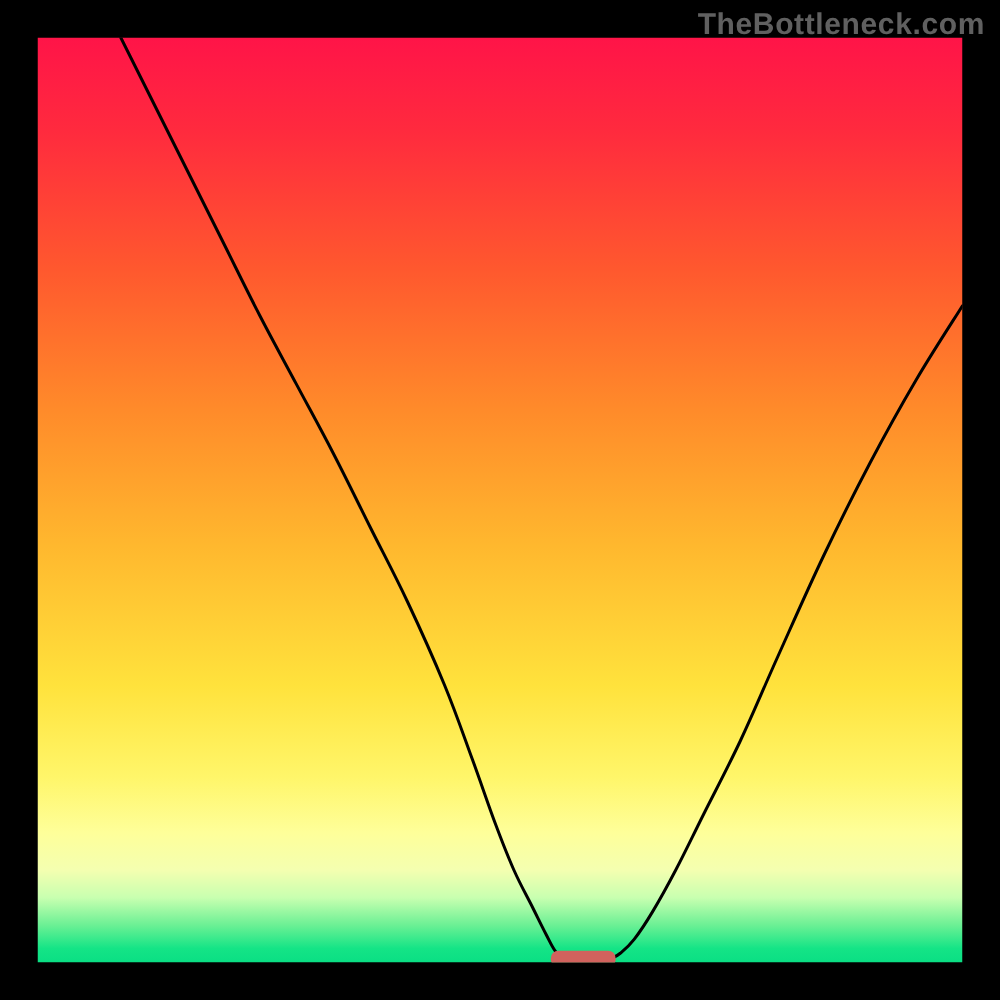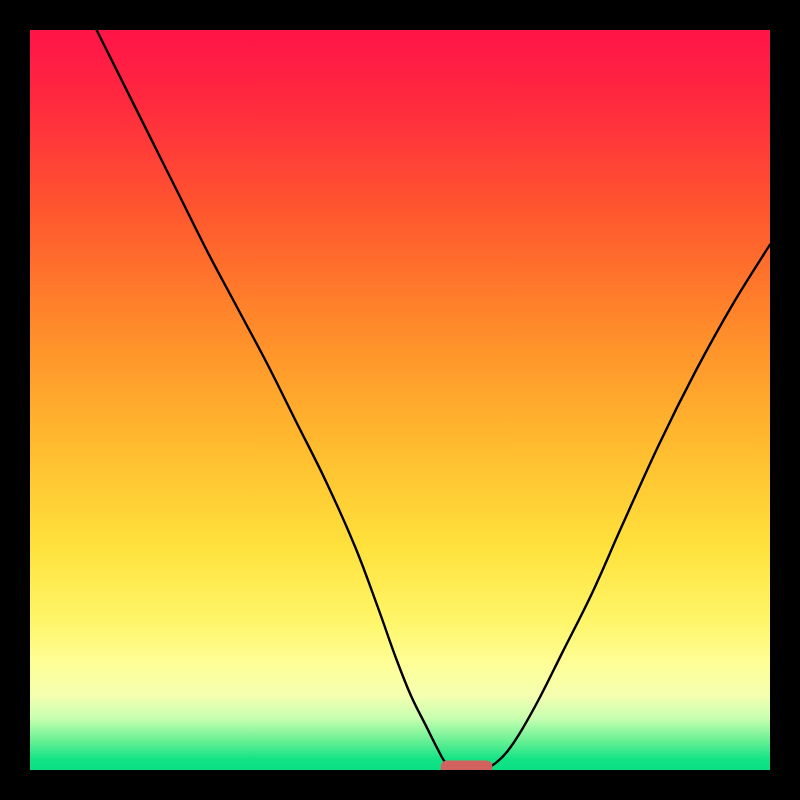--- a/index.html
+++ b/index.html
@@ -40,20 +40,21 @@
     stroke-width: 2.4;
     stroke-linejoin: round;
     stroke-linecap: round;
   }
   .marker-fill { fill: #d1625d; }
 </style>
 </head>
 <body>
 
 <div class="frame">
+  <div class="watermark">TheBottleneck.com</div>
 
   <svg class="plot" viewBox="0 0 740 740" preserveAspectRatio="none">
     <defs>
       <linearGradient id="bg-grad" x1="0" y1="0" x2="0" y2="1">
           <stop offset="0.00%" stop-color="#ff1448"></stop>
           <stop offset="10.00%" stop-color="#ff2a3e"></stop>
           <stop offset="25.00%" stop-color="#ff582e"></stop>
           <stop offset="40.00%" stop-color="#ff8a2a"></stop>
           <stop offset="55.00%" stop-color="#ffb82e"></stop>
           <stop offset="70.00%" stop-color="#ffe23c"></stop>

